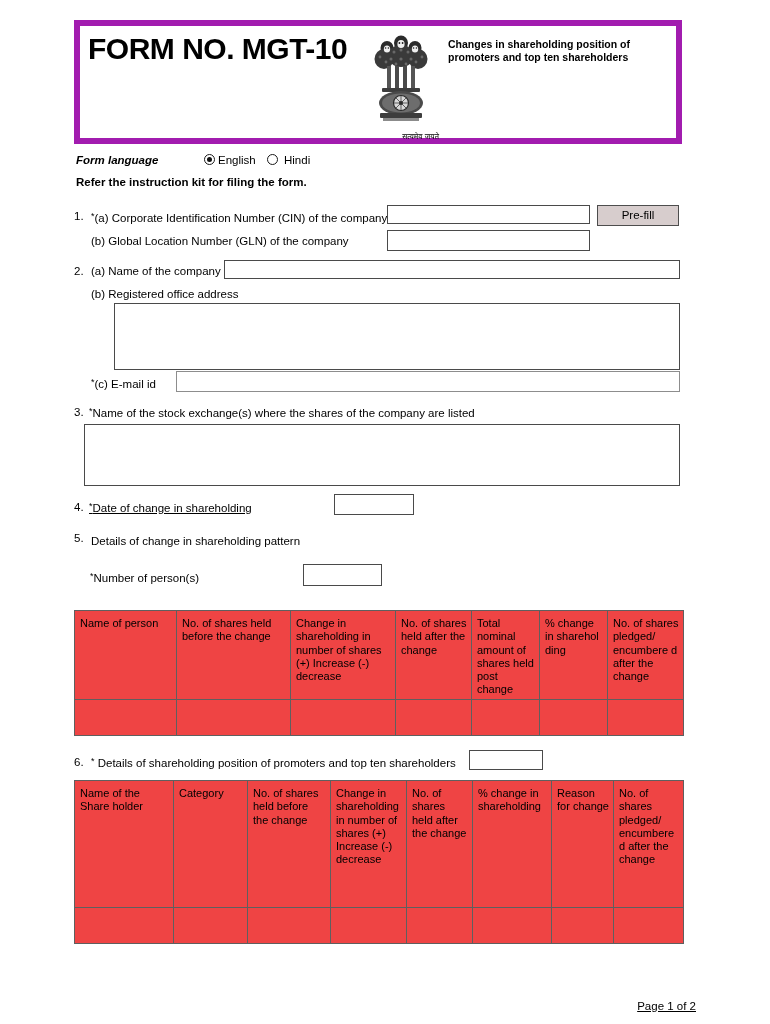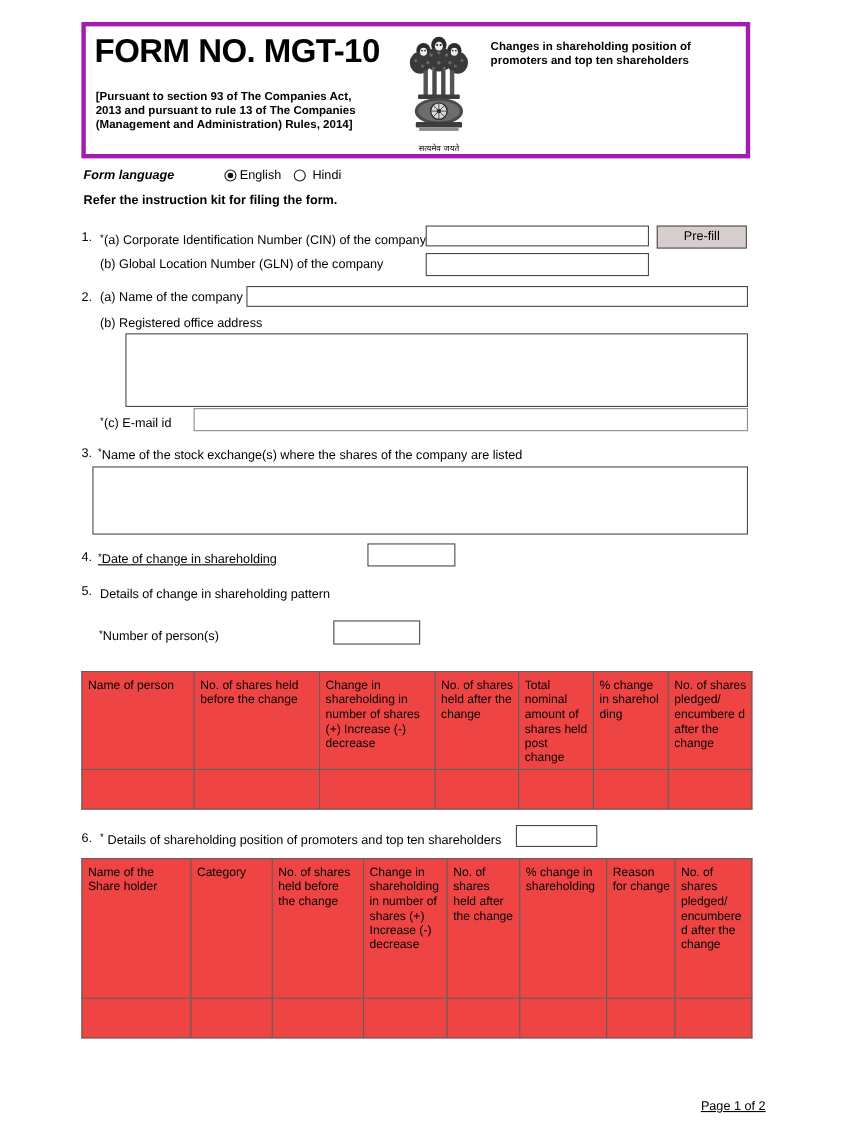--- a/index.html
+++ b/index.html
@@ -24,21 +24,21 @@
     background: #ffffff;
   }
 
   
   .header-box {
     position: absolute;
     left: 74px;
     top: 20px;
     width: 608px;
     height: 124px;
-    border: 4px solid #a21caf;
+    border: 6px solid #a21caf;
     box-sizing: border-box;
   }
   .form-title {
     position: absolute;
     left: 8px;
     top: 8px;
     font-size: 30px;
     font-weight: bold;
     letter-spacing: -0.5px;
     white-space: nowrap;
@@ -52,21 +52,21 @@
     font-size: 10.5px;
     font-weight: bold;
     line-height: 12.6px;
   }
   .emblem {
     position: absolute;
     left: 283px;
     top: 5px;
     width: 76px;
     height: 116px;
-    text-align: center;
+    text-align: right;
   }
   .emblem svg { display: block; margin: 0 auto; }
   .emblem-motto {
     font-size: 7.5px;
     line-height: 9px;
     margin-top: 1px;
     font-family: "DejaVu Sans", sans-serif;
   }
   .header-desc {
     position: absolute;
@@ -160,21 +160,20 @@
     text-decoration: underline;
   }
 </style>
 </head>
 <body>
 
 <div class="page">
 
   <div class="header-box">
     <div class="form-title">FORM NO. MGT-10</div>
-    <div class="pursuant">[Pursuant to section 93 of The Companies Act, 2013 and pursuant to rule 13 of The Companies (Management and Administration) Rules, 2014]</div>
 
     <div class="emblem">
       <svg width="62" height="100" viewBox="0 0 62 100" aria-hidden="true">
         <g fill="#2b2b2b">
 
           <ellipse cx="31" cy="12" rx="7" ry="7.5"></ellipse>
           <ellipse cx="17" cy="17" rx="6.5" ry="7"></ellipse>
           <ellipse cx="45" cy="17" rx="6.5" ry="7"></ellipse>
 
           <ellipse cx="31" cy="25" rx="13" ry="11" fill="#3a3a3a"></ellipse>

